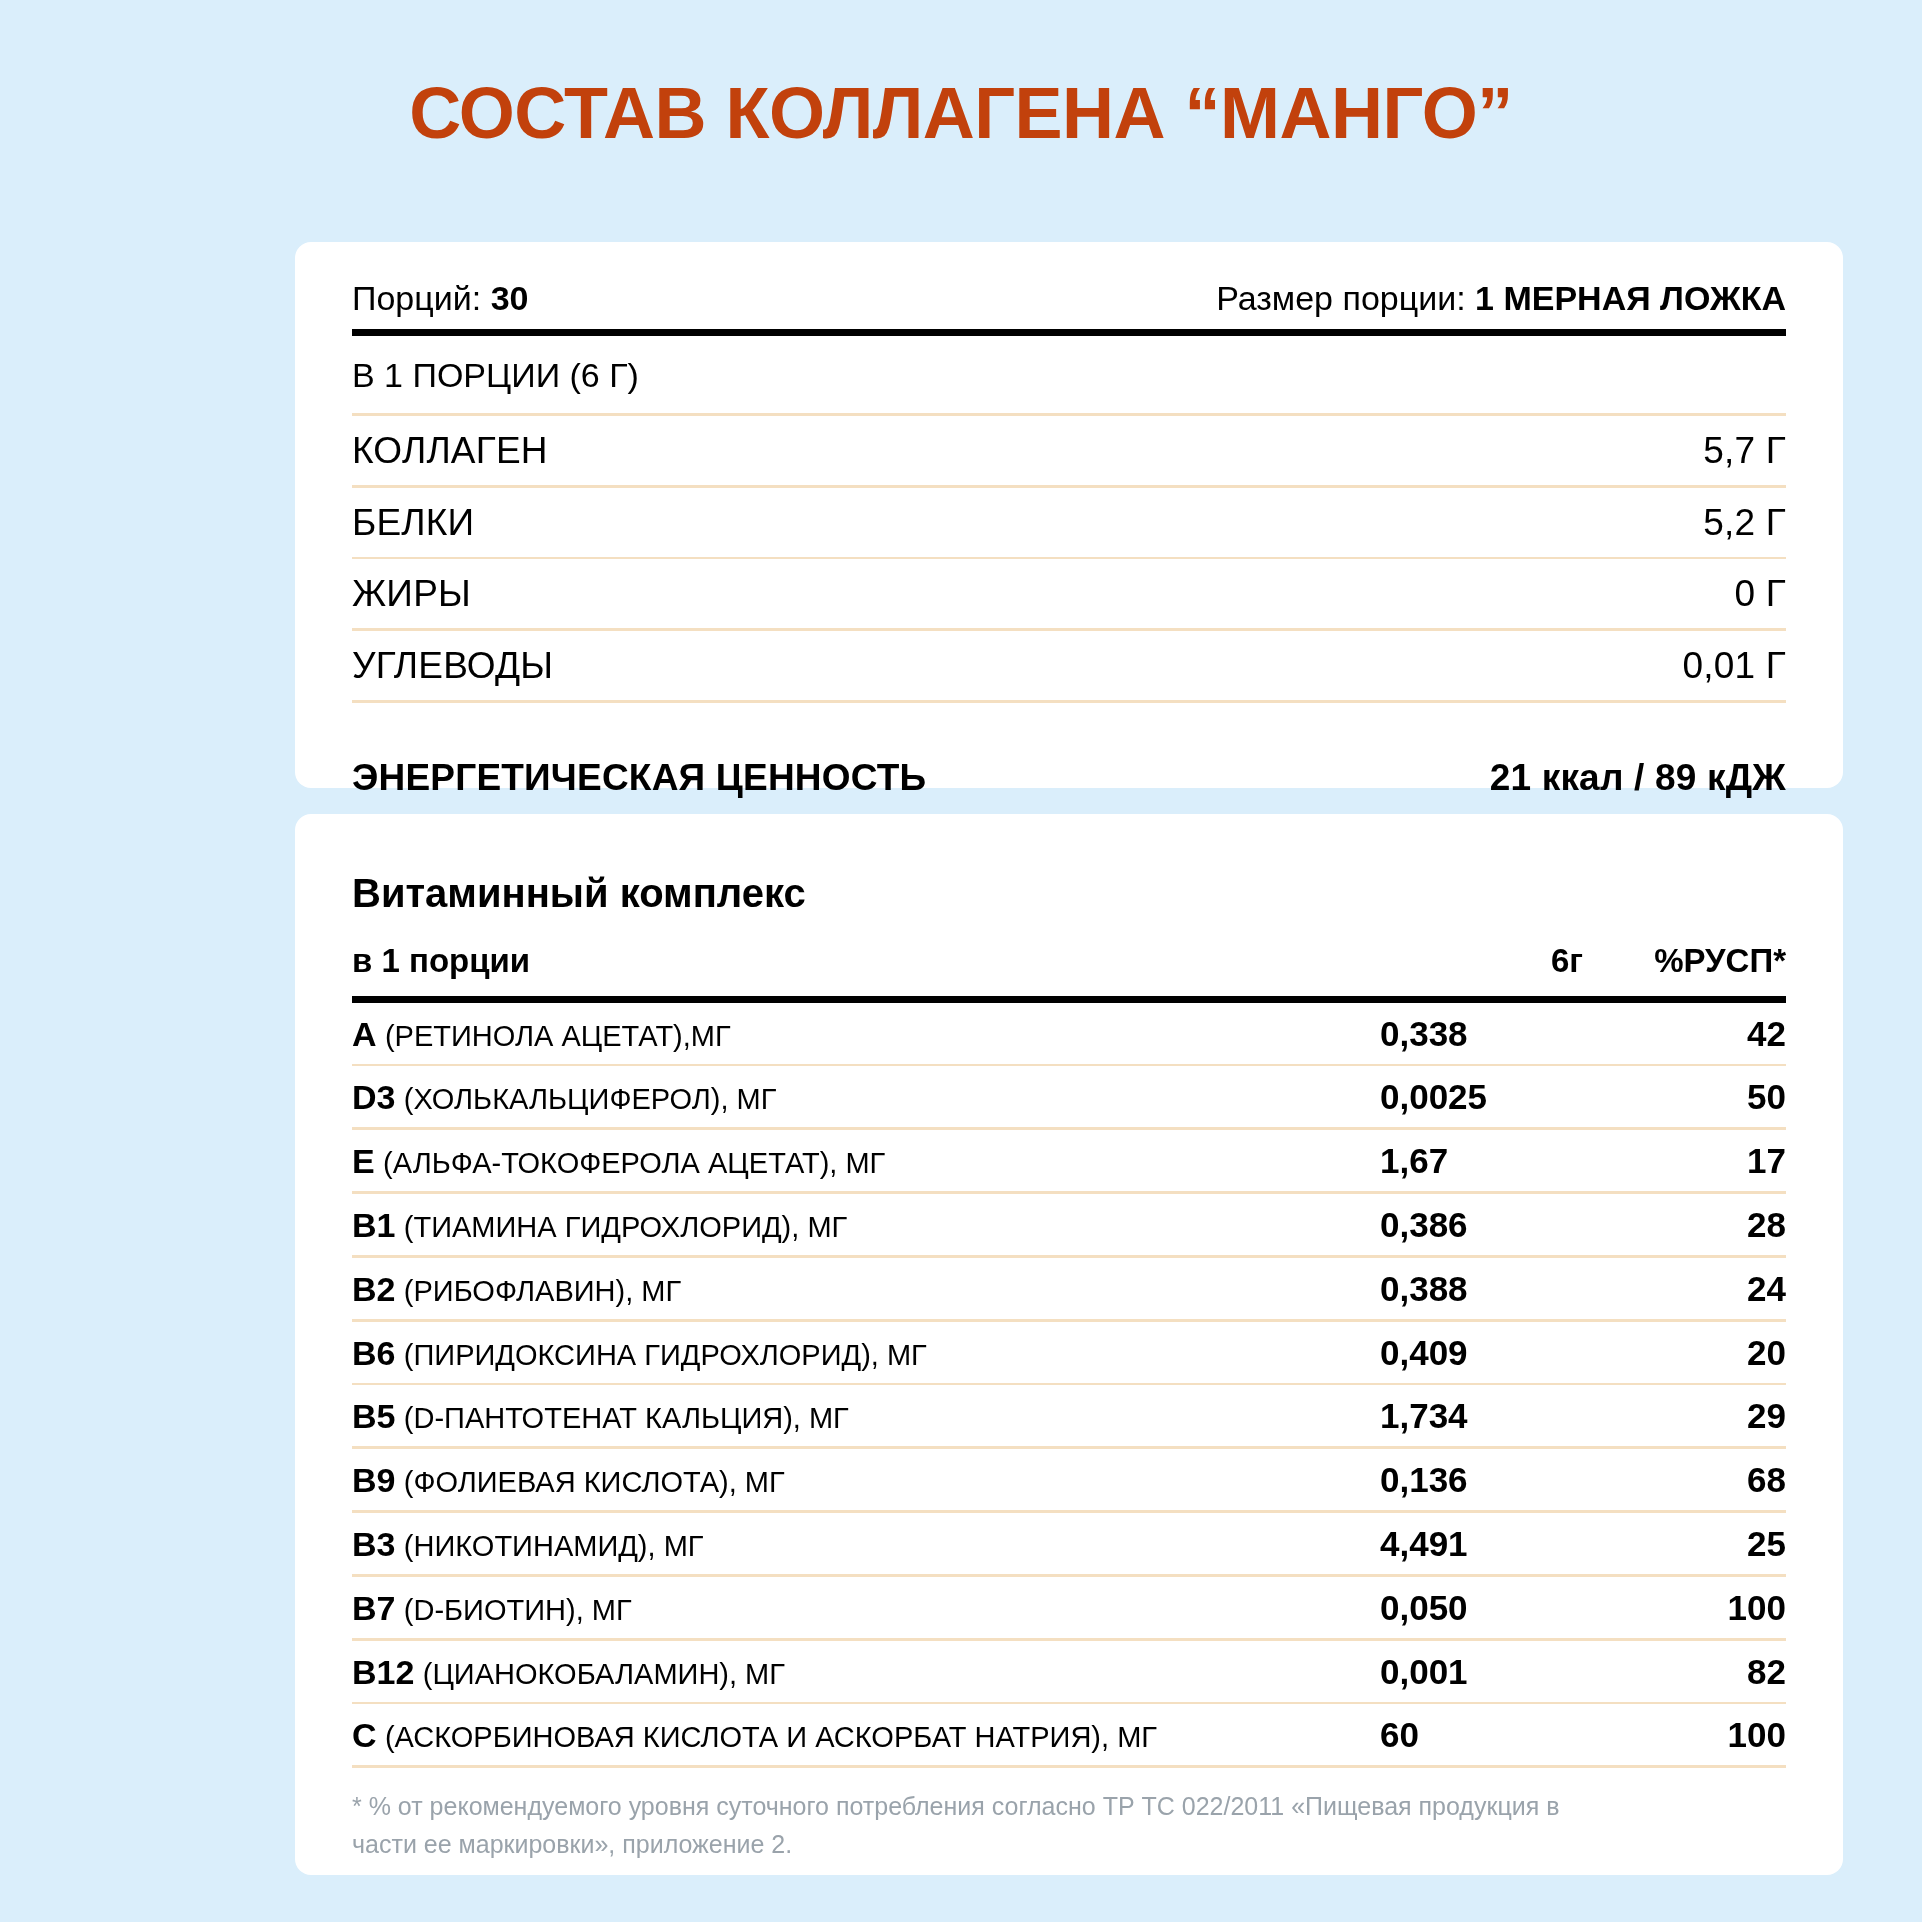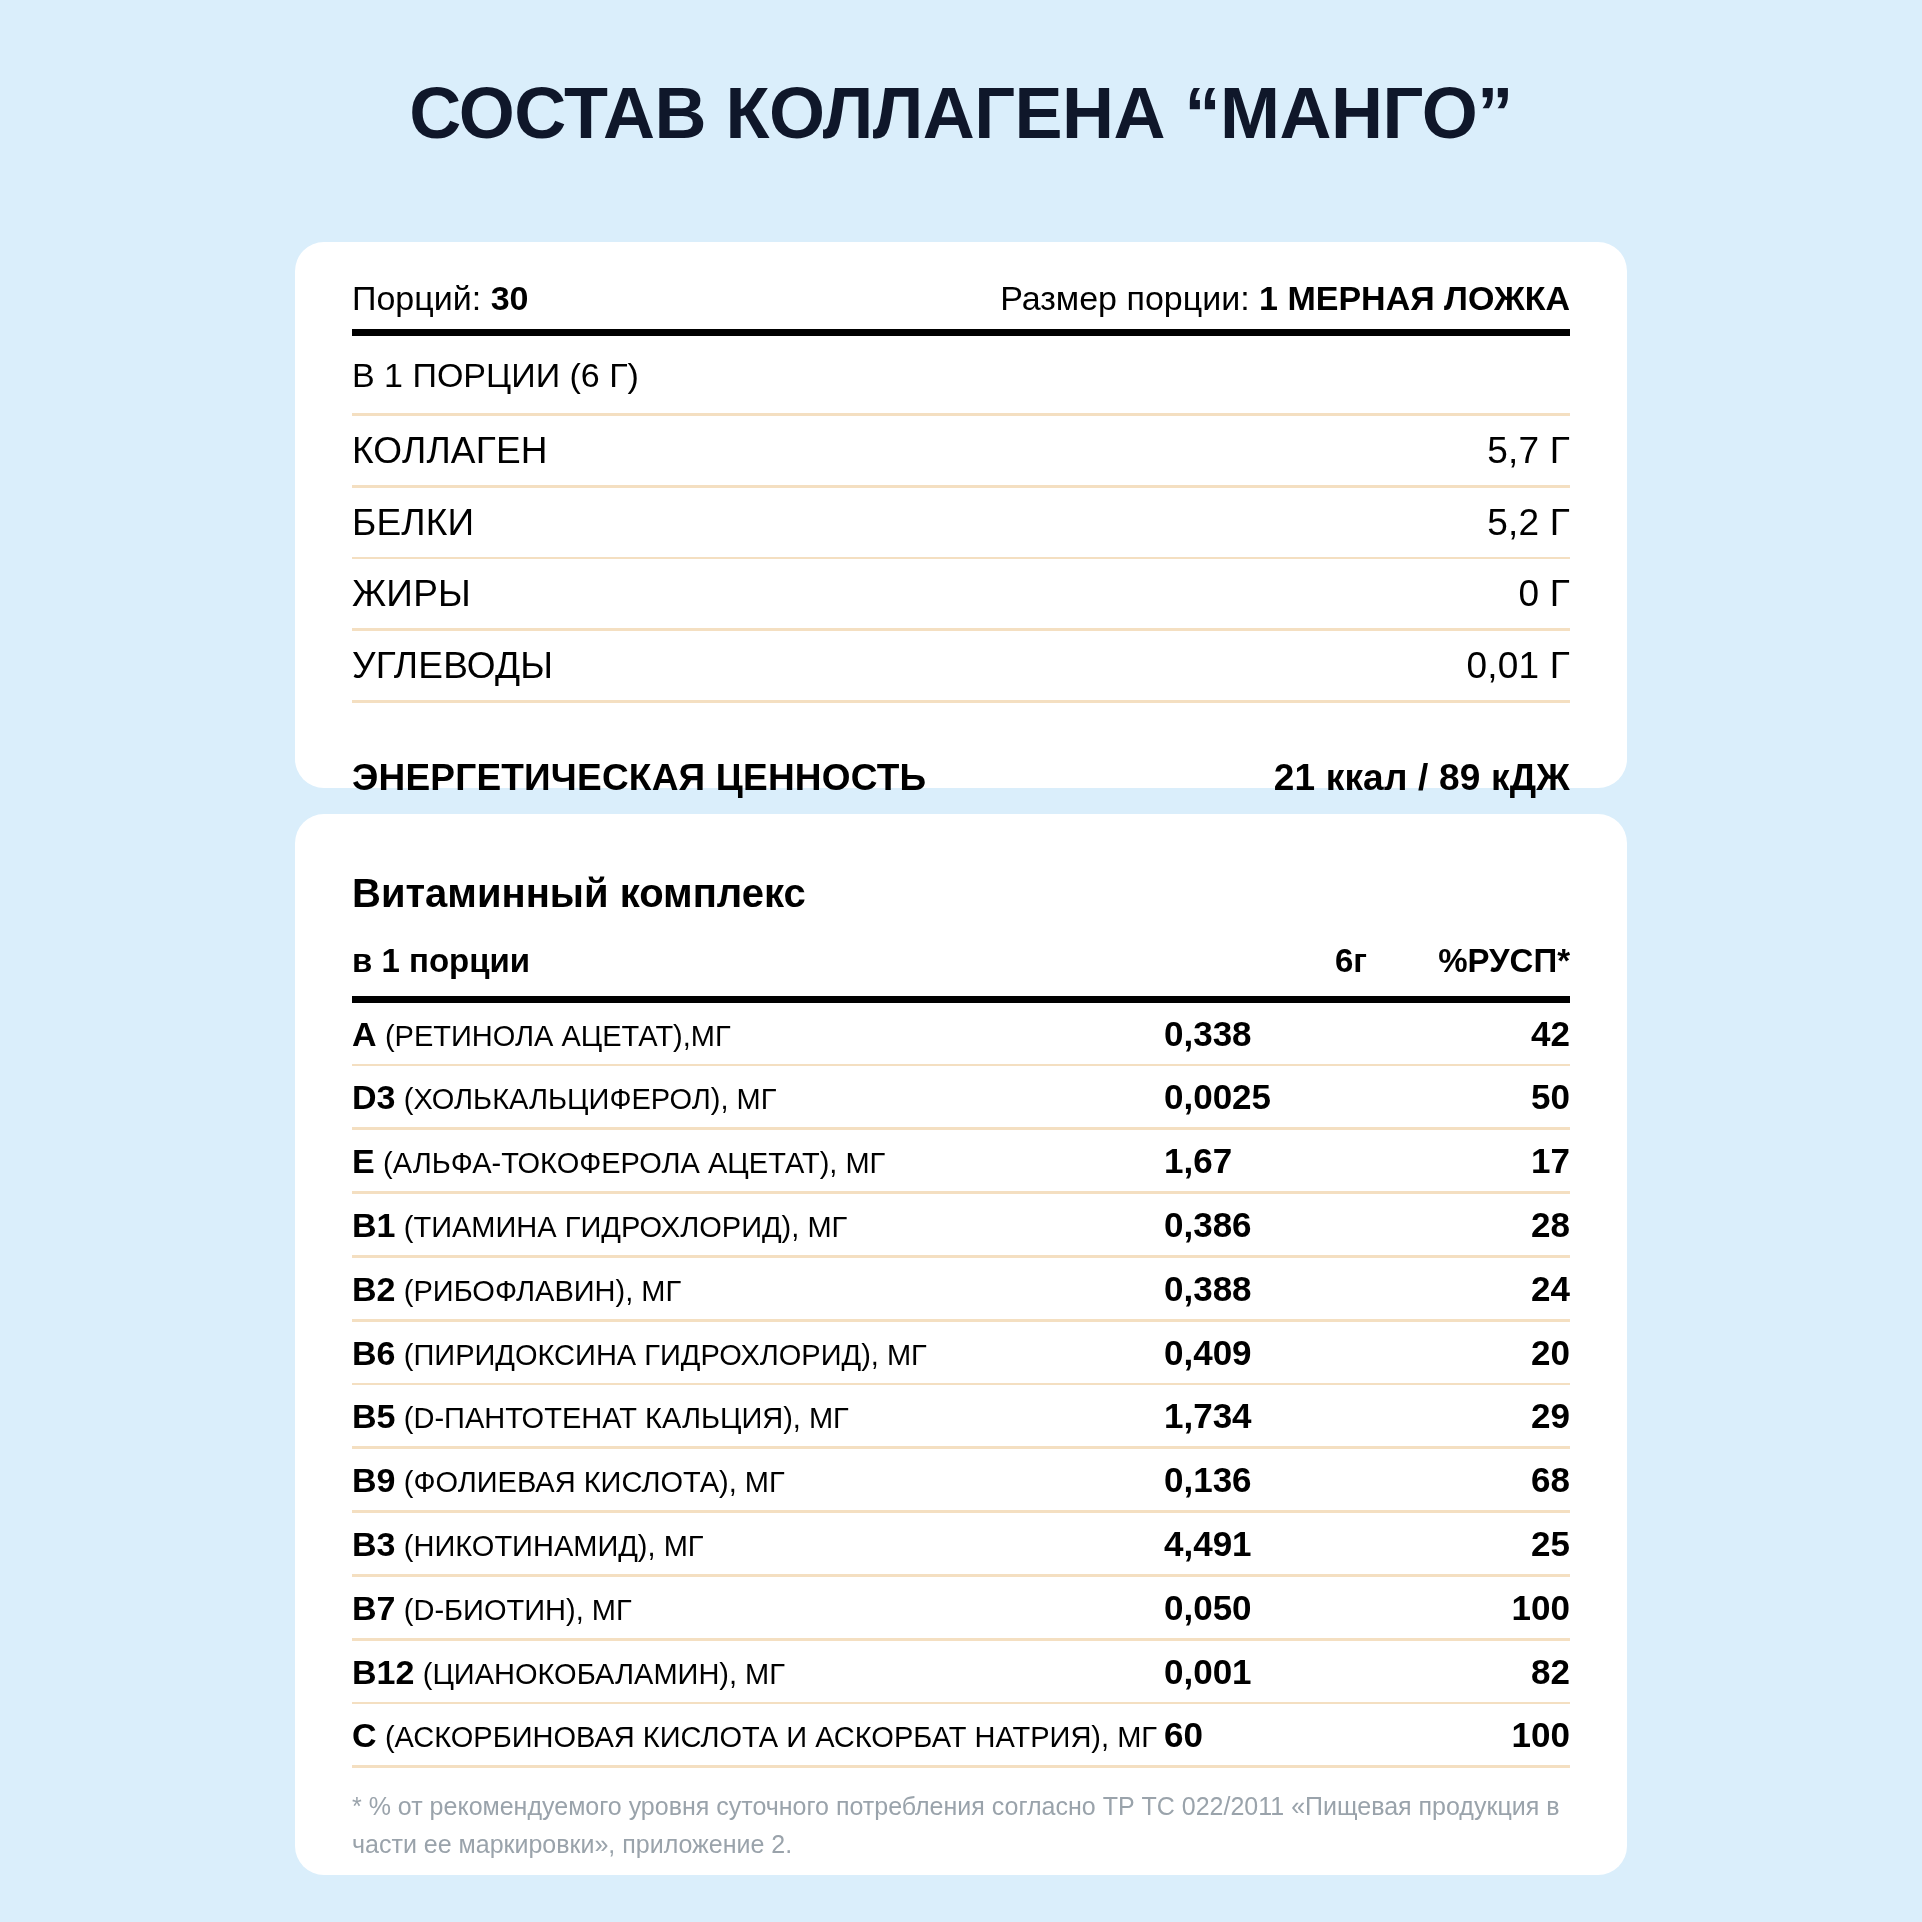--- a/index.html
+++ b/index.html
@@ -25,31 +25,31 @@
   
   .title {
     position: absolute;
     top: 72px;
     left: 0;
     width: 1922px;
     text-align: center;
     font-size: 72px;
     font-weight: bold;
     letter-spacing: -0.5px;
-    color: #0f172a;
+    color: #c2410c;
     white-space: nowrap;
   }
 
   
   .card {
     position: absolute;
     left: 295px;
-    width: 1332px;
+    width: 1548px;
     background: #ffffff;
-    border-radius: 29px;
+    border-radius: 16px;
     box-sizing: border-box;
   }
   .card-nutrition {
     top: 242px;
     height: 546px;
     padding: 0 57px;
   }
   .card-vitamins {
     top: 814px;
     height: 1061px;

